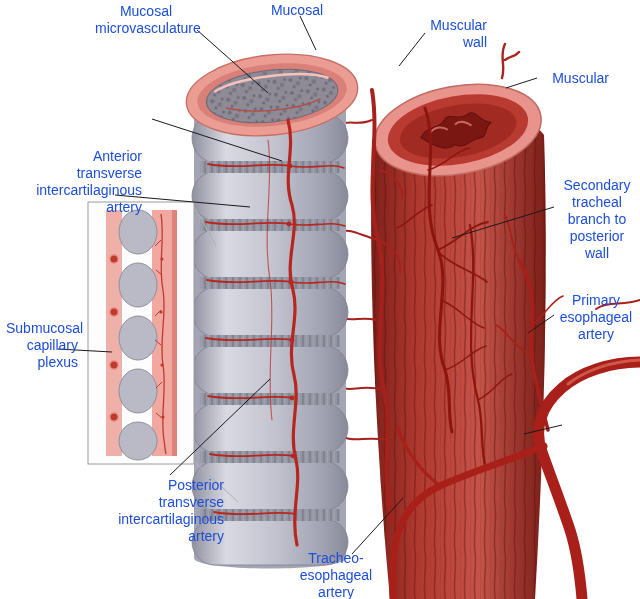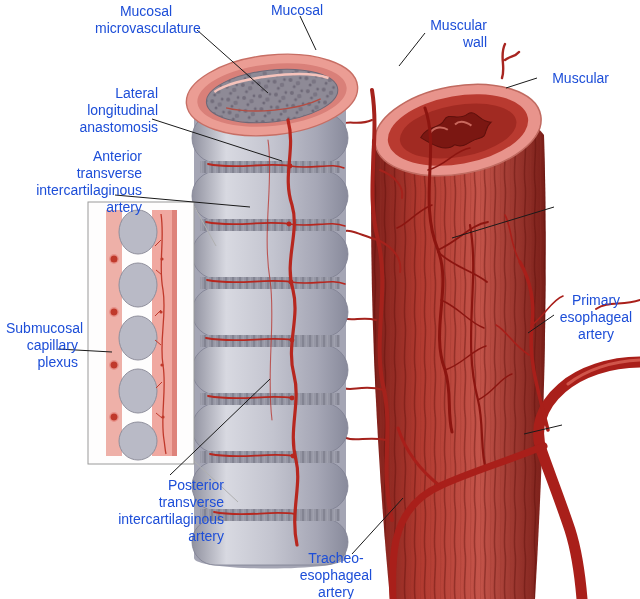--- a/index.html
+++ b/index.html
@@ -211,24 +211,24 @@
   </svg>
 
   <div class="label ta-c" style="left:267px;top:2px;width:60px">Mucosal</div>
 
   <div class="label ta-c" style="left:95px;top:3px;width:102px">Mucosal microvasculature</div>
 
   <div class="label ta-l" style="left:427px;top:17px;width:60px">Muscular wall</div>
 
   <div class="label ta-l" style="left:539px;top:70px;width:70px">Muscular</div>
 
-  <div class="label ta-l" style="left:78px;top:85px;width:80px">Lateral longitudinal anastomosis</div>
 
   <div class="label ta-l" style="left:34px;top:148px;width:108px">Anterior transverse intercartilaginous artery</div>
 
+  <div class="label ta-c" style="left:556px;top:177px;width:82px">Secondary tracheal branch to posterior wall</div>
 
   <div class="label ta-l" style="left:6px;top:320px;width:72px">Submucosal capillary plexus</div>
 
   <div class="label ta-c" style="left:558px;top:292px;width:76px">Primary esophageal artery</div>
 
 
   <div class="label ta-c" style="left:283px;top:550px;width:106px">Tracheo-esophageal artery</div>
 
   <div class="label ta-l" style="left:112px;top:477px;width:112px">Posterior transverse intercartilaginous artery</div>
 

